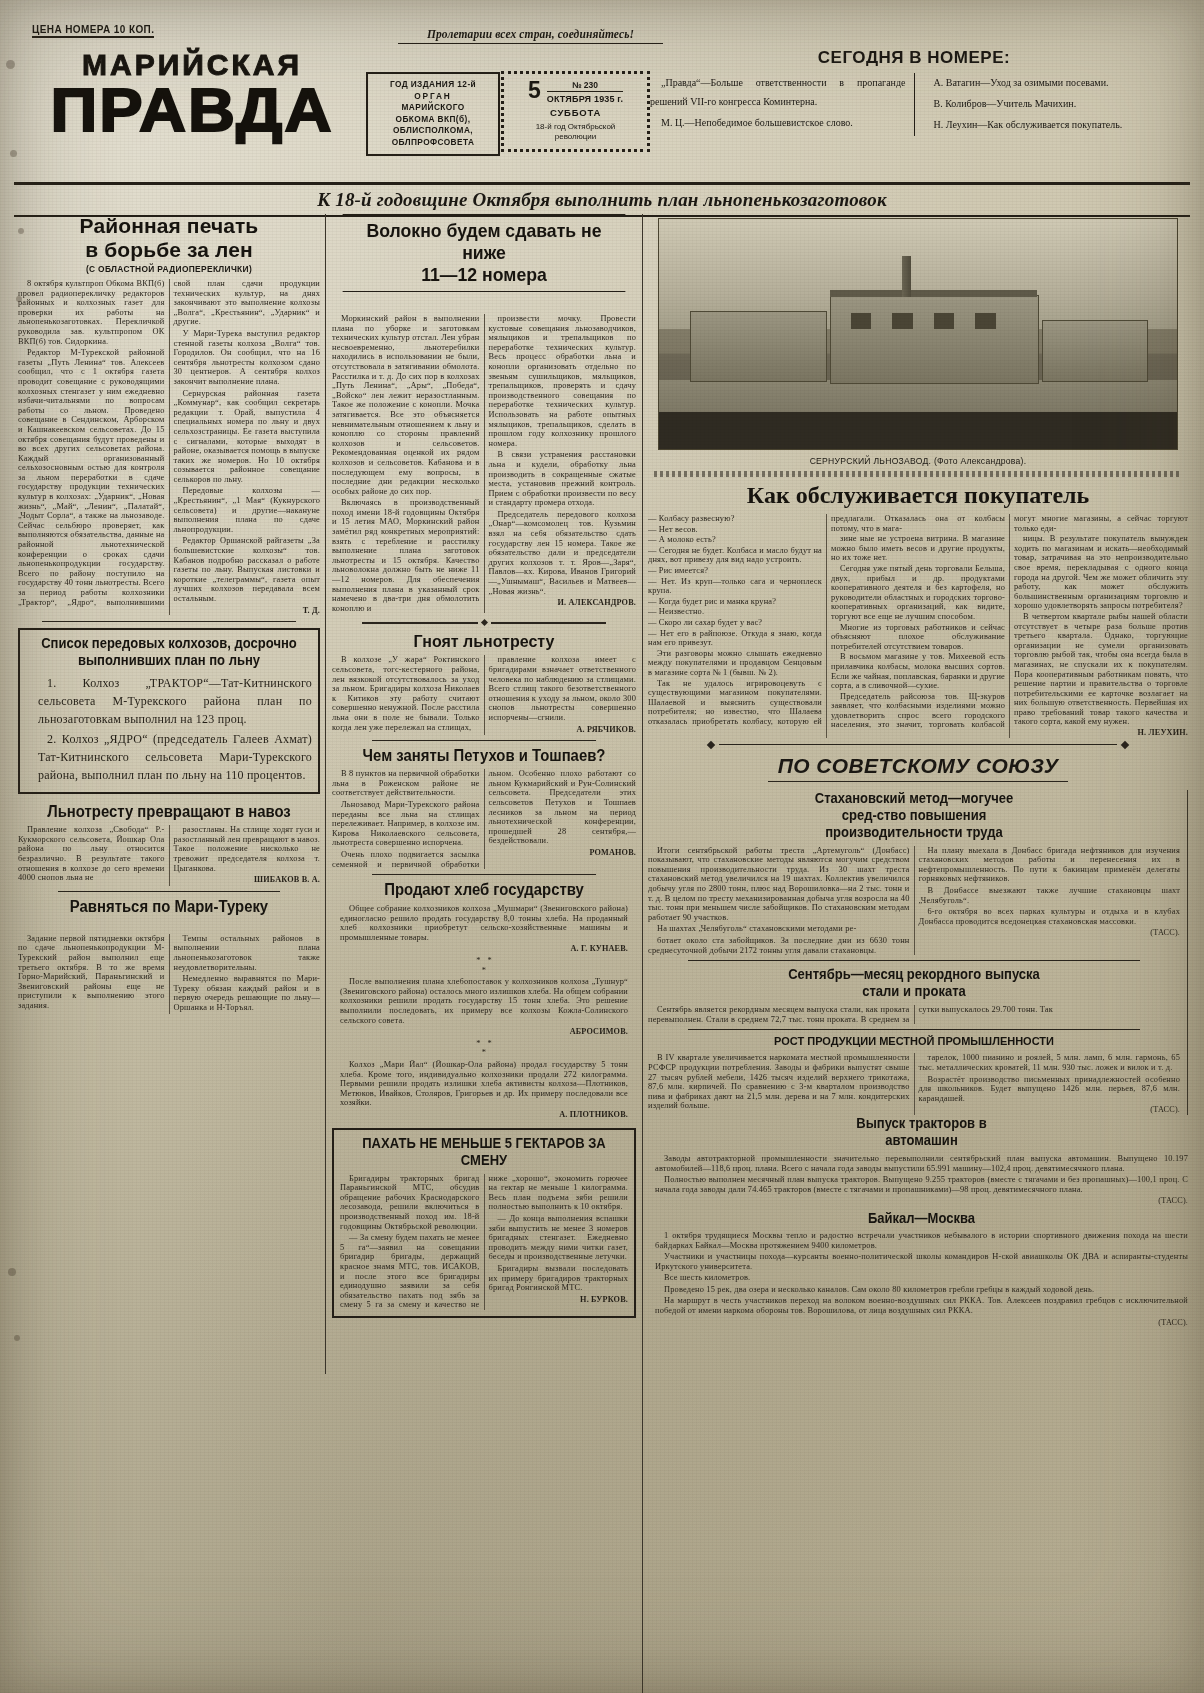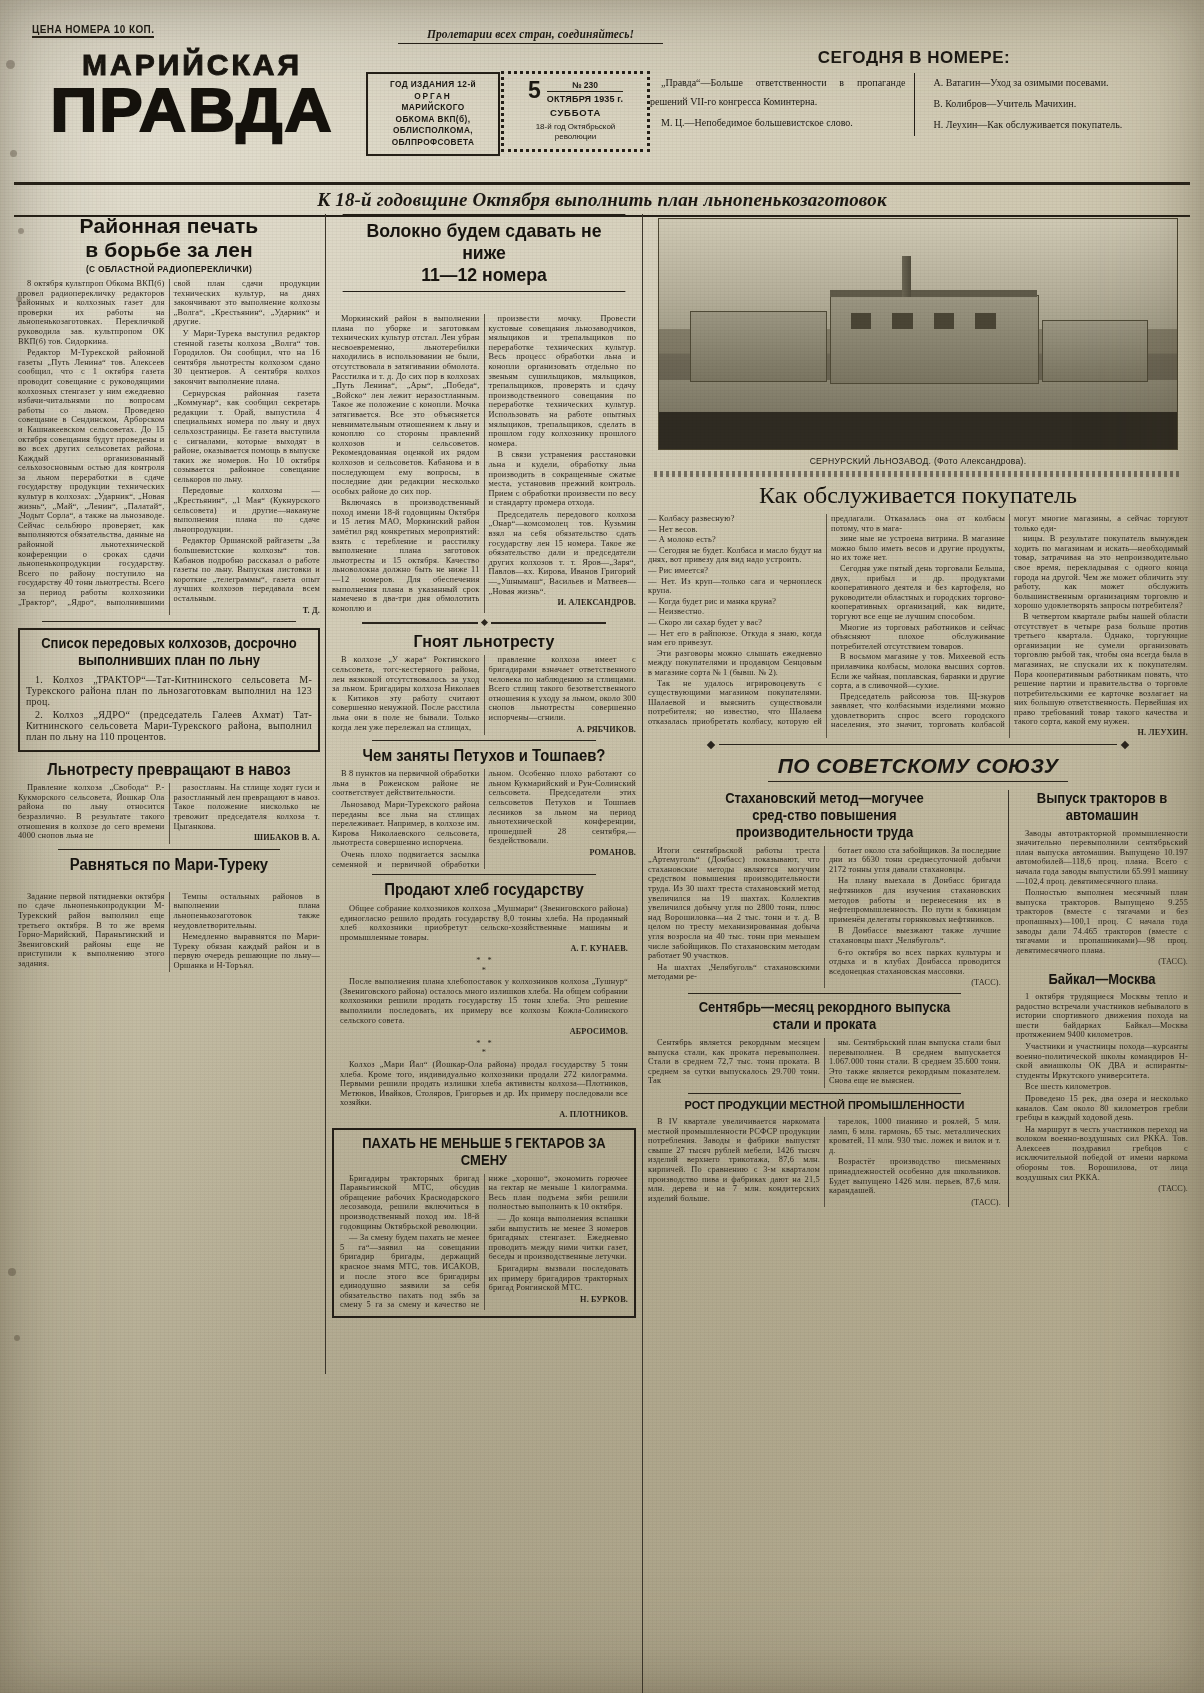--- a/index.html
+++ b/index.html
@@ -200,21 +200,21 @@
   }
   .soyuz-rule{
     display:flex;align-items:center;gap:5px;margin:4px 60px 6px;
   }
   .soyuz-rule i{flex:1;height:1.5px;background:#2a251d;}
   .soyuz-rule b{width:6px;height:6px;background:#2a251d;transform:rotate(45deg);}
   .soyuz-under{border-top:1.5px solid #2a251d;margin:3px 120px 8px;}
 
   .dialog p{text-indent:0;margin:0 0 1px;}
   .tass{text-align:right;font-size:8.2px;margin-top:2px;text-indent:0 !important;}
-  .sub-split{display:flex;}
+  .sub-split{display:flex;flex-direction:column;}
   .sub-split > div{flex:1;}
   .sub-split .left{padding-right:7px;border-right:1.5px solid #3a342a;}
   .sub-split .right{padding-left:7px;}
   .blot{position:absolute;border-radius:50%;background:rgba(60,50,35,.33);pointer-events:none;}
 </style>
 </head>
 <body>
 
 <div class="page">
   <div class="sheet">
@@ -295,21 +295,21 @@
           </div>
         </article>
 
         <div class="rule"></div>
 
         <article class="boxed">
           <h1 class="hl hl-d cond">
             <span>Список передовых колхозов, досрочно</span><br>
             <span>выполнивших план по льну</span>
           </h1>
-          <div class="body-txt" style="margin-top:5px;font-size:10px;line-height:11px;">
+          <div class="body-txt" style="margin-top:5px;font-size:12px;line-height:18px;margin-left:12px;">
             <p>1. Колхоз „ТРАКТОР“—Тат-Китнинского сельсовета М-Турекского района план по льнозаготовкам выполнил на 123 проц.</p>
             <p>2. Колхоз „ЯДРО“ (председатель Галеев Ахмат) Тат-Китнинского сельсовета Мари-Турекского района, выполнил план по льну на 110 процентов.</p>
           </div>
         </article>
 
         <div style="height:8px"></div>
 
         <article>
           <h1 class="hl hl-c cond">Льнотресту превращают в навоз</h1>
           <div class="body-txt twocol" style="margin-top:4px;">
@@ -421,21 +421,21 @@
             <div class="win" style="left:53%;top:41%;width:4%;height:7%;"></div>
             <div class="win" style="left:61%;top:41%;width:4%;height:7%;"></div>
             <div class="dark"></div>
           </div>
           <figcaption class="caption">СЕРНУРСКИЙ ЛЬНОЗАВОД. (Фото Александрова).</figcaption>
         </figure>
 
         <div class="wavy"></div>
 
         <article>
-          <h1 class="hl" style="font-size:24px;line-height:27px;font-weight:normal;font-family:'Liberation Serif',serif;">Как обслуживается покупатель</h1>
+          <h1 class="hl" style="font-size:24px;line-height:27px;font-weight:bold;font-family:'Liberation Serif',serif;">Как обслуживается покупатель</h1>
           <div class="body-txt threecol dialog" style="margin-top:5px;">
             <p>— Колбасу развесную?</p>
             <p>— Нет весов.</p>
             <p>— А молоко есть?</p>
             <p>— Сегодня не будет. Колбаса и масло будут на днях, вот привезу для вид надо устроить.</p>
             <p>— Рис имеется?</p>
             <p>— Нет. Из круп—только сага и черноплеск крупа.</p>
             <p>— Когда будет рис и манка круна?</p>
             <p>— Неизвестно.</p>
             <p>— Скоро ли сахар будет у вас?</p>
@@ -484,21 +484,20 @@
 
             <div class="rule-thin"></div>
 
             <article>
               <h1 class="hl hl-d cond">
                 <span>Сентябрь—месяц рекордного выпуска</span><br>
                 <span>стали и проката</span>
               </h1>
               <div class="body-txt twocol" style="margin-top:5px;">
                 <p>Сентябрь является рекордным месяцем выпуска стали, как проката перевыполнен. Стали в среднем 72,7 тыс. тонн проката. В среднем за сутки выпускалось 29.700 тонн. Так</p>
-                <p>ны. Сентябрьский план выпуска стали был перевыполнен. В среднем выпускается 1.067.000 тонн стали. В среднем 35.600 тонн. Это также является рекордным показателем. Снова еще не выяснен.</p>
               </div>
             </article>
 
             <div class="rule-thin"></div>
 
             <article>
               <h1 class="hl" style="font-size:11px;line-height:13px;">РОСТ ПРОДУКЦИИ МЕСТНОЙ ПРОМЫШЛЕННОСТИ</h1>
               <div class="body-txt twocol" style="margin-top:5px;">
                 <p>В IV квартале увеличивается наркомата местной промышленности РСФСР продукции потребления. Заводы и фабрики выпустят свыше 27 тысяч рублей мебели, 1426 тысяч изделий верхнего трикотажа, 87,6 млн. кирпичей. По сравнению с 3-м кварталом производство пива и фабриках дают на 21,5 млн. дерева и на 7 млн. кондитерских изделий больше.</p>
                 <p>тарелок, 1000 пианино и роялей, 5 млн. ламп, 6 млн. гармонь, 65 тыс. металлических кроватей, 11 млн. 930 тыс. ложек и вилок и т. д.</p>

